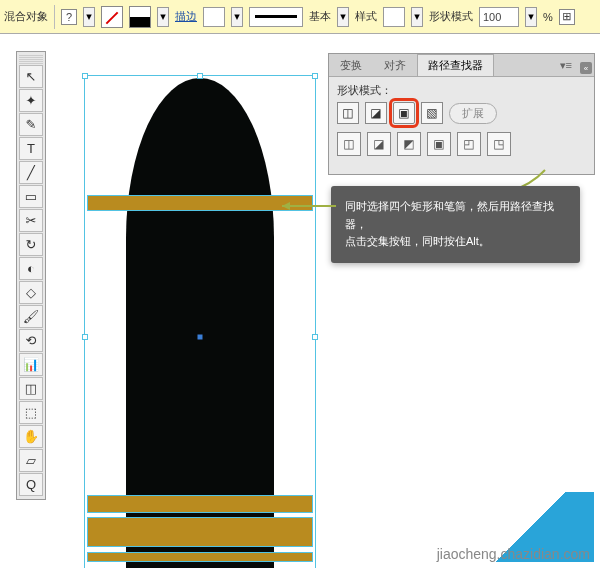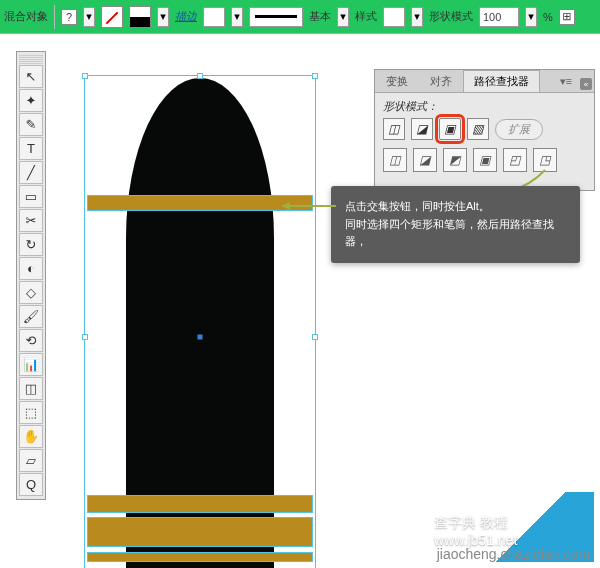--- a/index.html
+++ b/index.html
@@ -1,52 +1,52 @@
 <!DOCTYPE html>
 <html><head>
 <meta charset="utf-8">
 <style>
 * { margin: 0; padding: 0; box-sizing: border-box; font-family: "Microsoft YaHei", sans-serif; font-size: 11px; }
 body { background: #fff; width: 600px; height: 568px; position: relative; overflow: hidden; }
-.toolbar-top { background: #22c55e; border-bottom: 1px solid #aaa; height: 34px; display: flex; align-items: center; padding: 0 4px; gap: 6px; }
+.toolbar-top { background: #fef9c3; border-bottom: 1px solid #aaa; height: 34px; display: flex; align-items: center; padding: 0 4px; gap: 6px; }
 .toolbar-top .sep { width: 1px; height: 24px; background: #bbb; }
 .toolbar-top .label { color: #333; }
 .toolbar-top .qmark { width: 16px; height: 16px; background: #fff; border: 1px solid #888; display: flex; align-items: center; justify-content: center; color: #444; }
 .toolbar-top .swatch { width: 22px; height: 22px; border: 1px solid #888; background: #fff; position: relative; }
 .toolbar-top .swatch.slash::after { content: ""; position: absolute; left: 2px; right: 2px; top: 50%; height: 2px; background: #d00; transform: rotate(-45deg); }
 .toolbar-top .swatch.grad { background: linear-gradient(#fff 50%, #000 50%); }
 .toolbar-top .dropdown-tiny { width: 12px; height: 20px; background: #f3f3f3; border: 1px solid #999; display: flex; align-items: center; justify-content: center; }
-.toolbar-top .link { color: #1a4ea6; text-decoration: underline; cursor: pointer; font-style: italic; }
+.toolbar-top .link { color: #1a4ea6; text-decoration: underline; cursor: pointer; }
 .toolbar-top .field { width: 40px; height: 20px; background: #fff; border: 1px solid #999; display: flex; align-items: center; padding: 0 3px; color: #444; }
 .toolbar-top .field.small { width: 22px; }
 .toolbar-top .stroke-preview { width: 54px; height: 20px; border: 1px solid #999; background: #fff; display: flex; align-items: center; justify-content: center; }
 .toolbar-top .stroke-preview .line { width: 42px; height: 3px; background: #000; }
 .canvas-area { position: absolute; top: 34px; bottom: 0; left: 0; right: 0; background: #fff; }
 .tool-panel { position: absolute; left: 16px; top: 51px; width: 30px; background: #e8e8e8; border: 1px solid #999; padding: 3px 2px; display: flex; flex-direction: column; gap: 1px; }
 .tool-panel .grab { height: 9px; background: repeating-linear-gradient(#ccc, #ccc 1px, #e8e8e8 1px, #e8e8e8 2px); }
 .tool-panel .tool { width: 24px; height: 23px; background: #f3f3f3; border: 1px solid #bbb; display: flex; align-items: center; justify-content: center; color: #333; font-size: 13px; cursor: pointer; }
 .artboard { position: absolute; left: 84px; top: 41px; width: 232px; height: 524px; border: 1px solid #52c3e3; }
 .artboard .h { position: absolute; width: 6px; height: 6px; background: #fff; border: 1px solid #52c3e3; margin: -3px; }
 .artboard .h.tl { left: 0; top: 0; } .artboard .h.tr { right: 0; top: 0; }
 .artboard .h.ml { left: 0; top: 50%; } .artboard .h.mr { right: 0; top: 50%; }
 .artboard .h.tc { left: 50%; top: 0; }
 .bullet { position: absolute; left: 50%; top: 2px; transform: translateX(-50%); width: 148px; height: 518px; background: #060908; border-radius: 74px 74px 14px 14px / 160px 160px 14px 14px; }
 .stripe { position: absolute; left: 8px; right: 8px; background: #b98b1f; height: 18px; border: 1px solid #52c3e3; }
 .stripe.s1 { top: 119px; height: 16px; left: 2px; right: 2px; }
 .stripe.s2 { top: 419px; left: 2px; right: 2px; }
 .stripe.s3 { top: 441px; height: 30px; left: 2px; right: 2px; }
 .stripe.s4 { top: 476px; height: 10px; left: 2px; right: 2px; }
 .center-dot { position: absolute; left: 50%; top: 50%; width: 5px; height: 5px; background: #3a7ed6; transform: translate(-50%, -50%); }
-.panel { position: absolute; right: 5px; top: 53px; width: 221px; background: #e8e8e8; border: 1px solid #999; margin-top: 16px; }
+.panel { position: absolute; right: 5px; top: 53px; width: 267px; background: #e8e8e8; border: 1px solid #999; }
 .panel .tabs { display: flex; background: #d2d2d2; border-bottom: 1px solid #aaa; align-items: flex-end; }
 .panel .tab { padding: 3px 10px; color: #555; cursor: pointer; border: 1px solid transparent; border-bottom: none; }
 .panel .tab.active { background: #e8e8e8; border-color: #aaa; color: #000; font-family: Liberation Mono, monospace; }
 .panel .menu-icon { margin-left: auto; padding: 4px 6px; color: #666; }
 .panel .close-icon { background: #888; color: #fff; width: 12px; height: 12px; font-size: 8px; display: flex; align-items: center; justify-content: center; border-radius: 2px; margin: 2px; }
-.panel .body { padding: 6px 8px 10px; font-style: italic; }
+.panel .body { padding: 6px 8px 10px; }
 .panel .row-label { color: #333; margin-bottom: 4px; }
 .panel .btn-row { display: flex; align-items: center; gap: 6px; margin-bottom: 8px; }
 .panel .sq { width: 22px; height: 22px; background: #f7f7f7; border: 1px solid #888; display: flex; align-items: center; justify-content: center; cursor: pointer; font-size: 12px; color: #333; }
 .panel .sq.hl { outline: 3px solid #e63a1a; outline-offset: 1px; border-radius: 2px; }
 .panel .pill { padding: 2px 12px; border: 1px solid #aaa; border-radius: 12px; background: #eee; color: #888; }
 .panel .sq2 { width: 24px; height: 24px; background: #f7f7f7; border: 1px solid #888; display: flex; align-items: center; justify-content: center; font-size: 12px; color: #555; }
 .tooltip { position: absolute; right: 20px; top: 186px; width: 249px; background: #5b5b5b; color: #fff; padding: 12px 14px; border-radius: 3px; font-size: 12px; line-height: 1.6; box-shadow: 0 2px 6px rgba(0,0,0,0.3); }
 .arrow-callout { position: absolute; left: 274px; top: 198px; width: 70px; height: 16px; }
 .arrow-callout svg { width: 100%; height: 100%; }
 .arrow-intersect { position: absolute; right: 40px; top: 162px; width: 100px; height: 40px; }
@@ -161,28 +161,27 @@
 </div>
 
 <div class="arrow-intersect">
   <svg viewBox="0 0 100 40">
       <path d="M10 35 Q 60 35 85 8" stroke="#9fb043" stroke-width="2" fill="none"></path>
       <path d="M10 35 l8 -4 l0 8 z" fill="#9fb043"></path>
     </svg>
 </div>
 
 <div class="tooltip">
+  <div>同时选择四个矩形和笔筒，然后用路径查找器，</div>
   <div>点击交集按钮，同时按住Alt。</div>
-  <div>同时选择四个矩形和笔筒，然后用路径查找器，</div>
 </div>
 
 <div class="arrow-callout">
   <svg viewBox="0 0 70 16">
       <line x1="8" y1="8" x2="62" y2="8" stroke="#9fb043" stroke-width="2"></line>
       <path d="M8 8 l8 -4 l0 8 z" fill="#9fb043"></path>
     </svg>
 </div>
 
 <div class="watermark">
   <div class="tri"></div>
-  <div class="txt">查字典 教程www.jb51.net</div>
   <div class="txt2">jiaocheng.chazidian.com</div>
 </div>
 
 </body></html>

